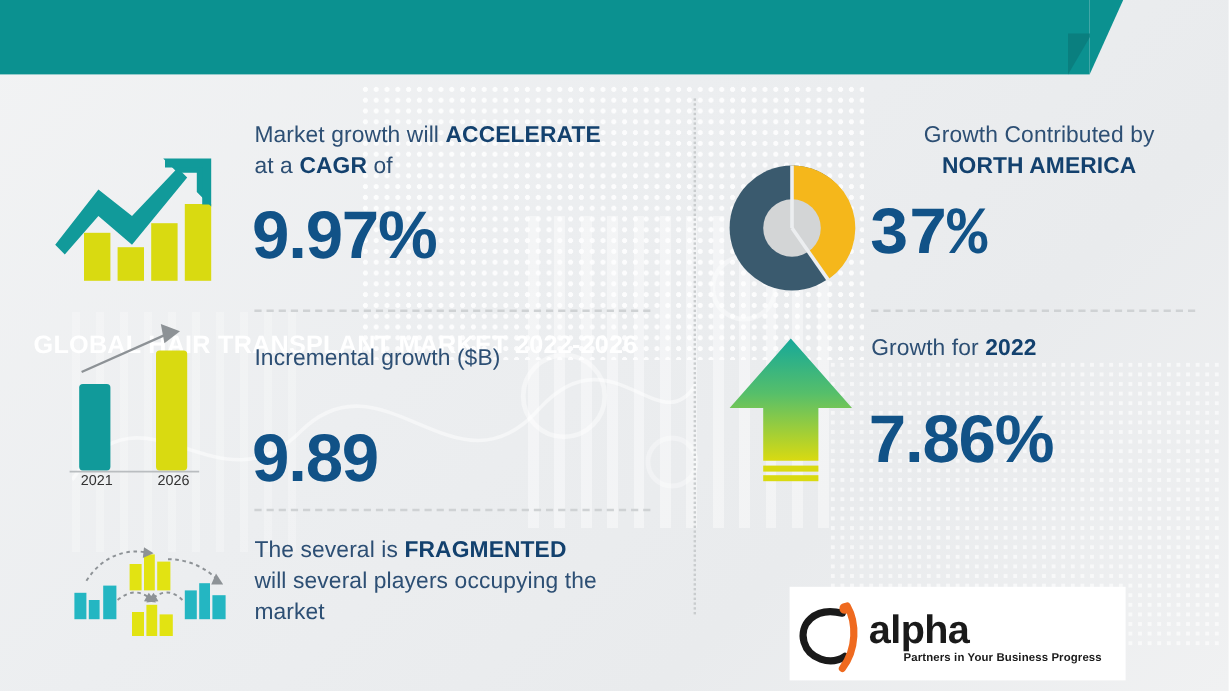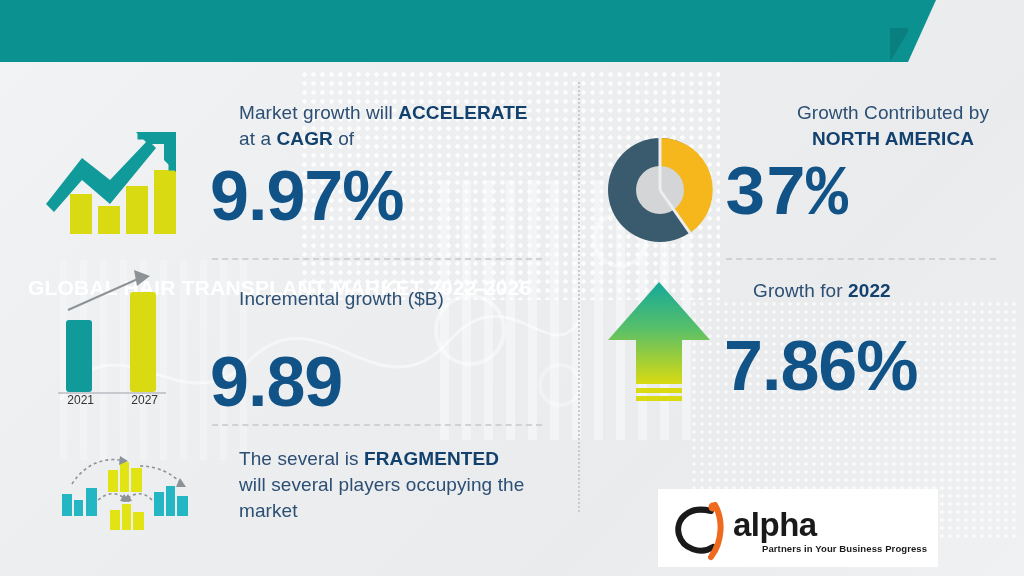--- a/index.html
+++ b/index.html
@@ -113,27 +113,26 @@
   .hdiv-r1 { left: 726px; top: 258px; width: 270px; }
   .cell-icon { position: absolute; }
   .cell-text { position: absolute; }
 
   .lead {
     color: #2d4f74;
     font-size: 19px;
     line-height: 26px;
     font-weight: 400;
     letter-spacing: 0.1px;
-    margin-left: 27px;
   }
   .lead b { color: #13416e; font-weight: bold; }
 
   .bignum {
     color: #115287;
-    font-size: 70px;
+    font-size: 56px;
     font-weight: bold;
     line-height: 68px;
     letter-spacing: -1px;
     text-align: center;
   }
 
   .axis-label {
     position: absolute;
     color: #333333;
     font-size: 12px;
@@ -142,21 +141,20 @@
   }
 
   
   .logo-box {
     position: absolute;
     left: 658px; top: 489px;
     width: 280px; height: 78px;
     background: #ffffff;
     display: flex;
     align-items: center;
-    justify-content: center;
   }
   .logo-inner { position: relative; width: 262px; height: 62px; }
   .logo-alpha {
     position: absolute;
     left: 66px; top: 9px;
     font-size: 33px;
     font-weight: bold;
     color: #1a1a1a;
     letter-spacing: -0.5px;
   }
@@ -233,21 +231,21 @@
   <div class="cell-icon" style="left:42px; top:262px;">
     <svg width="150" height="150" viewBox="0 0 150 150">
       <rect x="24" y="58" width="26" height="72" rx="3" fill="#119a9a"></rect>
       <rect x="88" y="30" width="26" height="100" rx="3" fill="#d9da11"></rect>
       <path d="M26,48 L98,16" fill="none" stroke="#8d9296" stroke-width="2"></path>
       <path d="M92,8 L108,14 L95,24 Z" fill="#8d9296"></path>
       <line x1="16" y1="131" x2="124" y2="131" stroke="#b9bdc0" stroke-width="1.5"></line>
     </svg>
   </div>
   <div class="axis-label" style="left:44px; top:393px;">2021</div>
-  <div class="axis-label" style="left:108px; top:393px;">2027</div>
+  <div class="axis-label" style="left:108px; top:393px;">2026</div>
 
   <div class="cell-text lead" style="left:212px; top:286px; width:330px;">Incremental growth ($B)</div>
   <div class="cell-text bignum" style="left:210px; top:332px;margin-top:16px;">9.89</div>
 
   <div class="cell-icon" style="left:40px; top:448px;">
     <svg width="160" height="95" viewBox="0 0 160 95">
 
       <g fill="#24b6c2">
         <rect x="22" y="46" width="10" height="22"></rect>
         <rect x="34" y="52" width="9" height="16"></rect>

